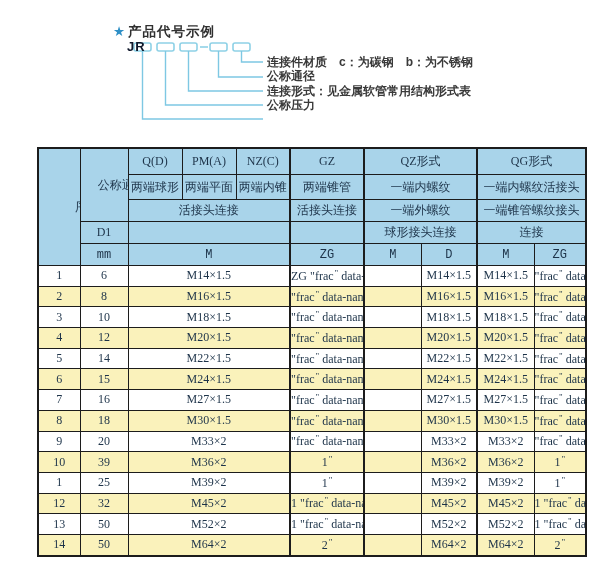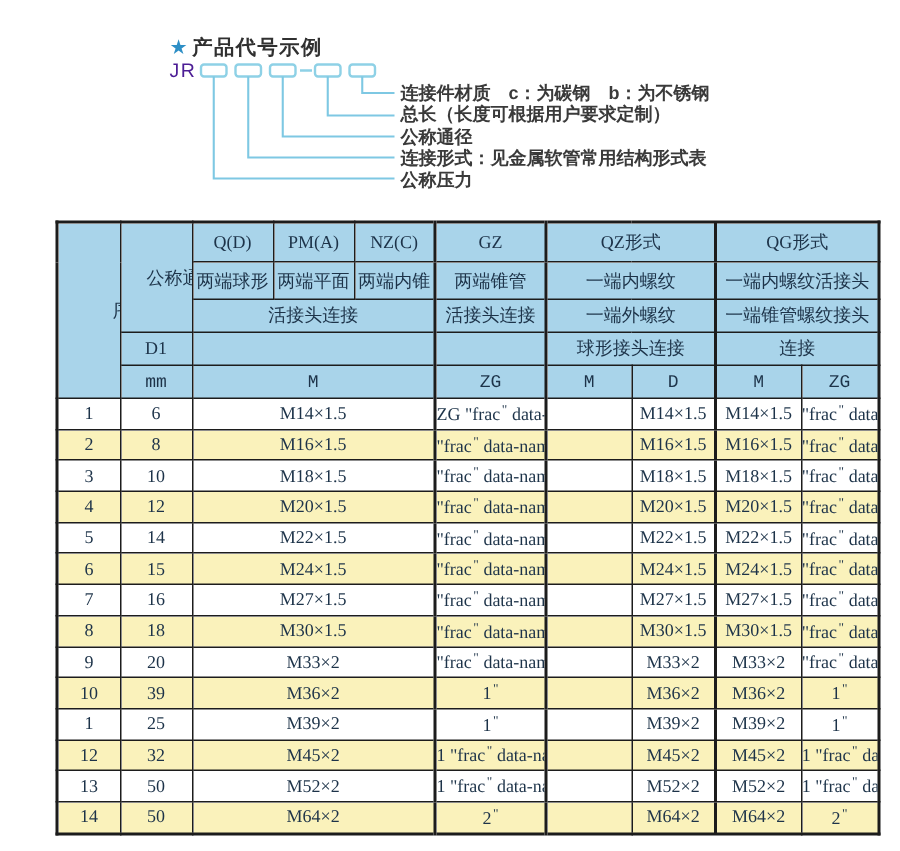--- a/index.html
+++ b/index.html
@@ -16,22 +16,22 @@
     font-family:"Liberation Serif","DejaVu Serif",serif;
   }
   
   #diagram-svg{position:absolute;left:0;top:0;width:600px;height:145px;}
   .diag-title{
     position:absolute;left:113px;top:23px;font-family:"Liberation Sans","DejaVu Sans",sans-serif;
     font-weight:bold;font-size:13.5px;color:#303030;letter-spacing:1px;
   }
   .diag-title .star{color:var(--star);margin-right:2px;}
   .diag-jr{
-    position:absolute;left:113px;top:39px;font-family:"Liberation Sans","DejaVu Sans",sans-serif;
-    font-weight:normal;font-size:13px;color:#4c1d95;letter-spacing:1px;
+    position:absolute;left:127px;top:39px;font-family:"Liberation Sans","DejaVu Sans",sans-serif;
+    font-weight:bold;font-size:13px;color:#0f172a;letter-spacing:1px;
   }
   .diag-labels{
     position:absolute;left:267px;top:55px;font-family:"Liberation Sans","DejaVu Sans",sans-serif;
     font-weight:bold;font-size:12px;color:#3a3a3a;
   }
   .diag-labels div{height:14.4px;line-height:14.4px;white-space:nowrap;}
   
   .table-title{
     position:absolute;left:36px;top:124px;
     font-family:"DejaVu Serif","Liberation Serif",serif;
@@ -87,21 +87,20 @@
     </g>
   </svg>
 
   <div class="diag-title">
     <span class="star">★</span><span>产品代号示例</span>
   </div>
   <div class="diag-jr">JR</div>
 
   <div class="diag-labels">
     <div>连接件材质　c：为碳钢　b：为不锈钢</div>
-    <div>总长（长度可根据用户要求定制）</div>
     <div>公称通径</div>
     <div>连接形式：见金属软管常用结构形式表</div>
     <div>公称压力</div>
   </div>
 
 
   <table>
     <colgroup>
       <col style="width:42px">
         <col style="width:48px">

